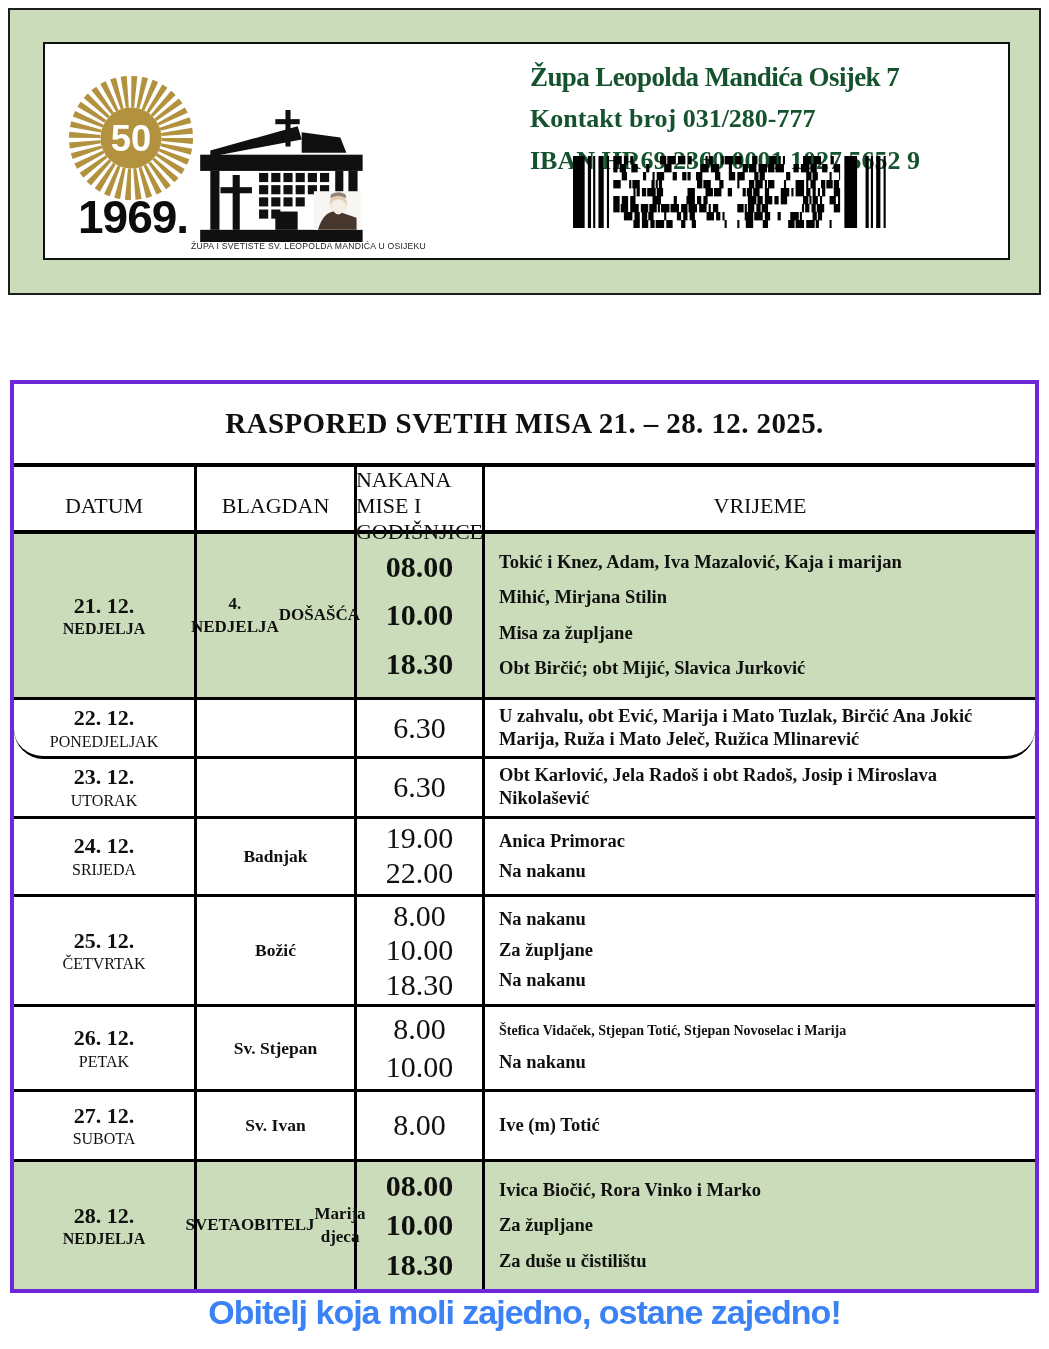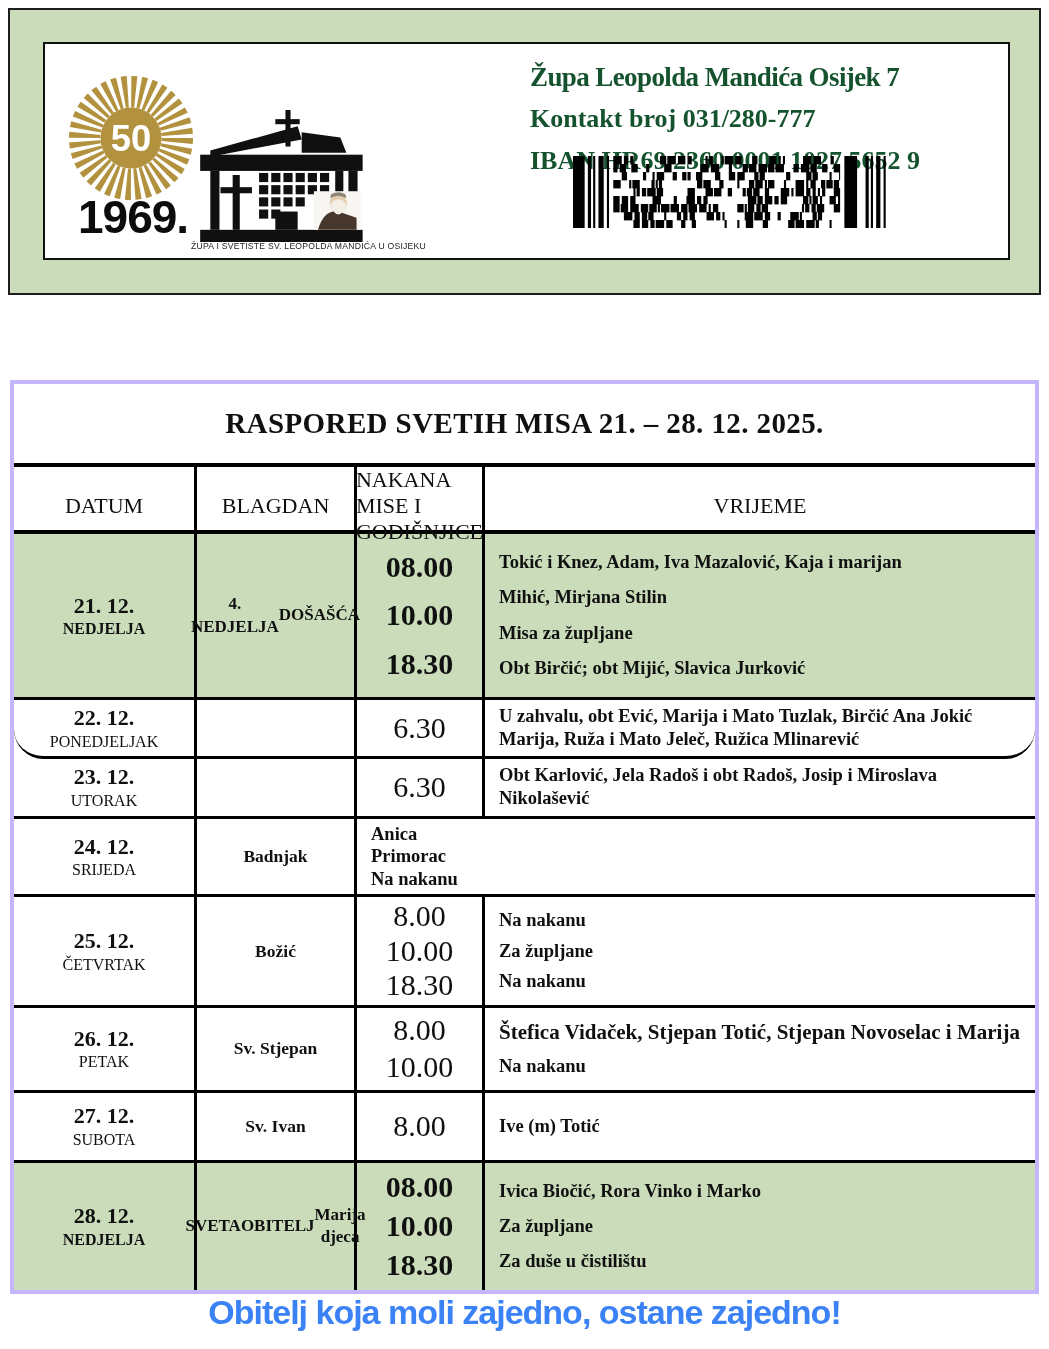--- a/index.html
+++ b/index.html
@@ -32,21 +32,21 @@
     color:#222; white-space:nowrap;text-align:right;
   }
   .info-block { position:absolute; left:485px; top:12px; width:470px; }
   .info-line { font-weight:bold; font-size:26px; line-height:42px; color:#14532d; }
   .info-line.tight { letter-spacing:-.6px; font-size:27px; }
   .barcode { position:absolute; left:528px; top:112px; width:318px; height:72px; }
 
   
   .schedule {
     position:absolute; left:10px; top:380px; width:1029px;
-    border:4px solid #c4b5fd; background:#fff;
+    border:4px solid #6d28d9; background:#fff;
   }
   .title-row {
     height:83px; display:flex; align-items:center; justify-content:center;
     border-bottom:4px solid #000;
   }
   .title-row .t-title { font-size:29px; font-weight:bold; letter-spacing:.4px; }
   .grid-cols { display:grid; grid-template-columns:183px 160px 128px 1fr; }
   .head-row { height:67px; border-bottom:4px solid #000; }
   .head-cell {
     display:flex; align-items:center; justify-content:center;
@@ -78,21 +78,21 @@
 
   
   .t-row.r0 { min-height:166px; }
   .t-row.r1 { min-height:56px;border-radius:31px; }
   .t-row.r2 { min-height:60px; }
   .t-row.r3 { min-height:78px; }
   .t-row.r4 { min-height:104px; }
   .t-row.r5 { min-height:85px; }
   .t-row.r6 { min-height:70px; }
   .t-row.r7 { min-height:127px; }
-  .t-row.r5 .nk-line:first-child { font-size:21px; }
+  .t-row.r5 .nk-line:first-child { font-size:14px; }
 
   
   .tagline-wrap { position:absolute; left:0; top:1293px; width:1049px; text-align:center; }
   .tagline {
     font-family:"Liberation Sans", sans-serif; font-weight:bold;
     font-size:34px; letter-spacing:-1px; color:#3b82f6;
   }
 </style>
 </head>
 <body>
@@ -418,20 +418,24 @@
   </div>
 
   <div class="t-row grid-cols r3">
     <div class="c-date">
       <div class="date-l1">24. 12.</div>
       <div class="date-l2">SRIJEDA</div>
     </div>
     <div class="c-blagdan">
           <div class="bl-line">Badnjak</div>
         </div>
+    <div class="c-time">
+          <div class="tm-line">19.00</div>
+          <div class="tm-line">22.00</div>
+        </div>
     <div class="c-nakana">
           <div class="nk-line">Anica Primorac</div>
           <div class="nk-line">Na nakanu</div>
         </div>
   </div>
 
   <div class="t-row grid-cols r4">
     <div class="c-date">
       <div class="date-l1">25. 12.</div>
       <div class="date-l2">ČETVRTAK</div>

